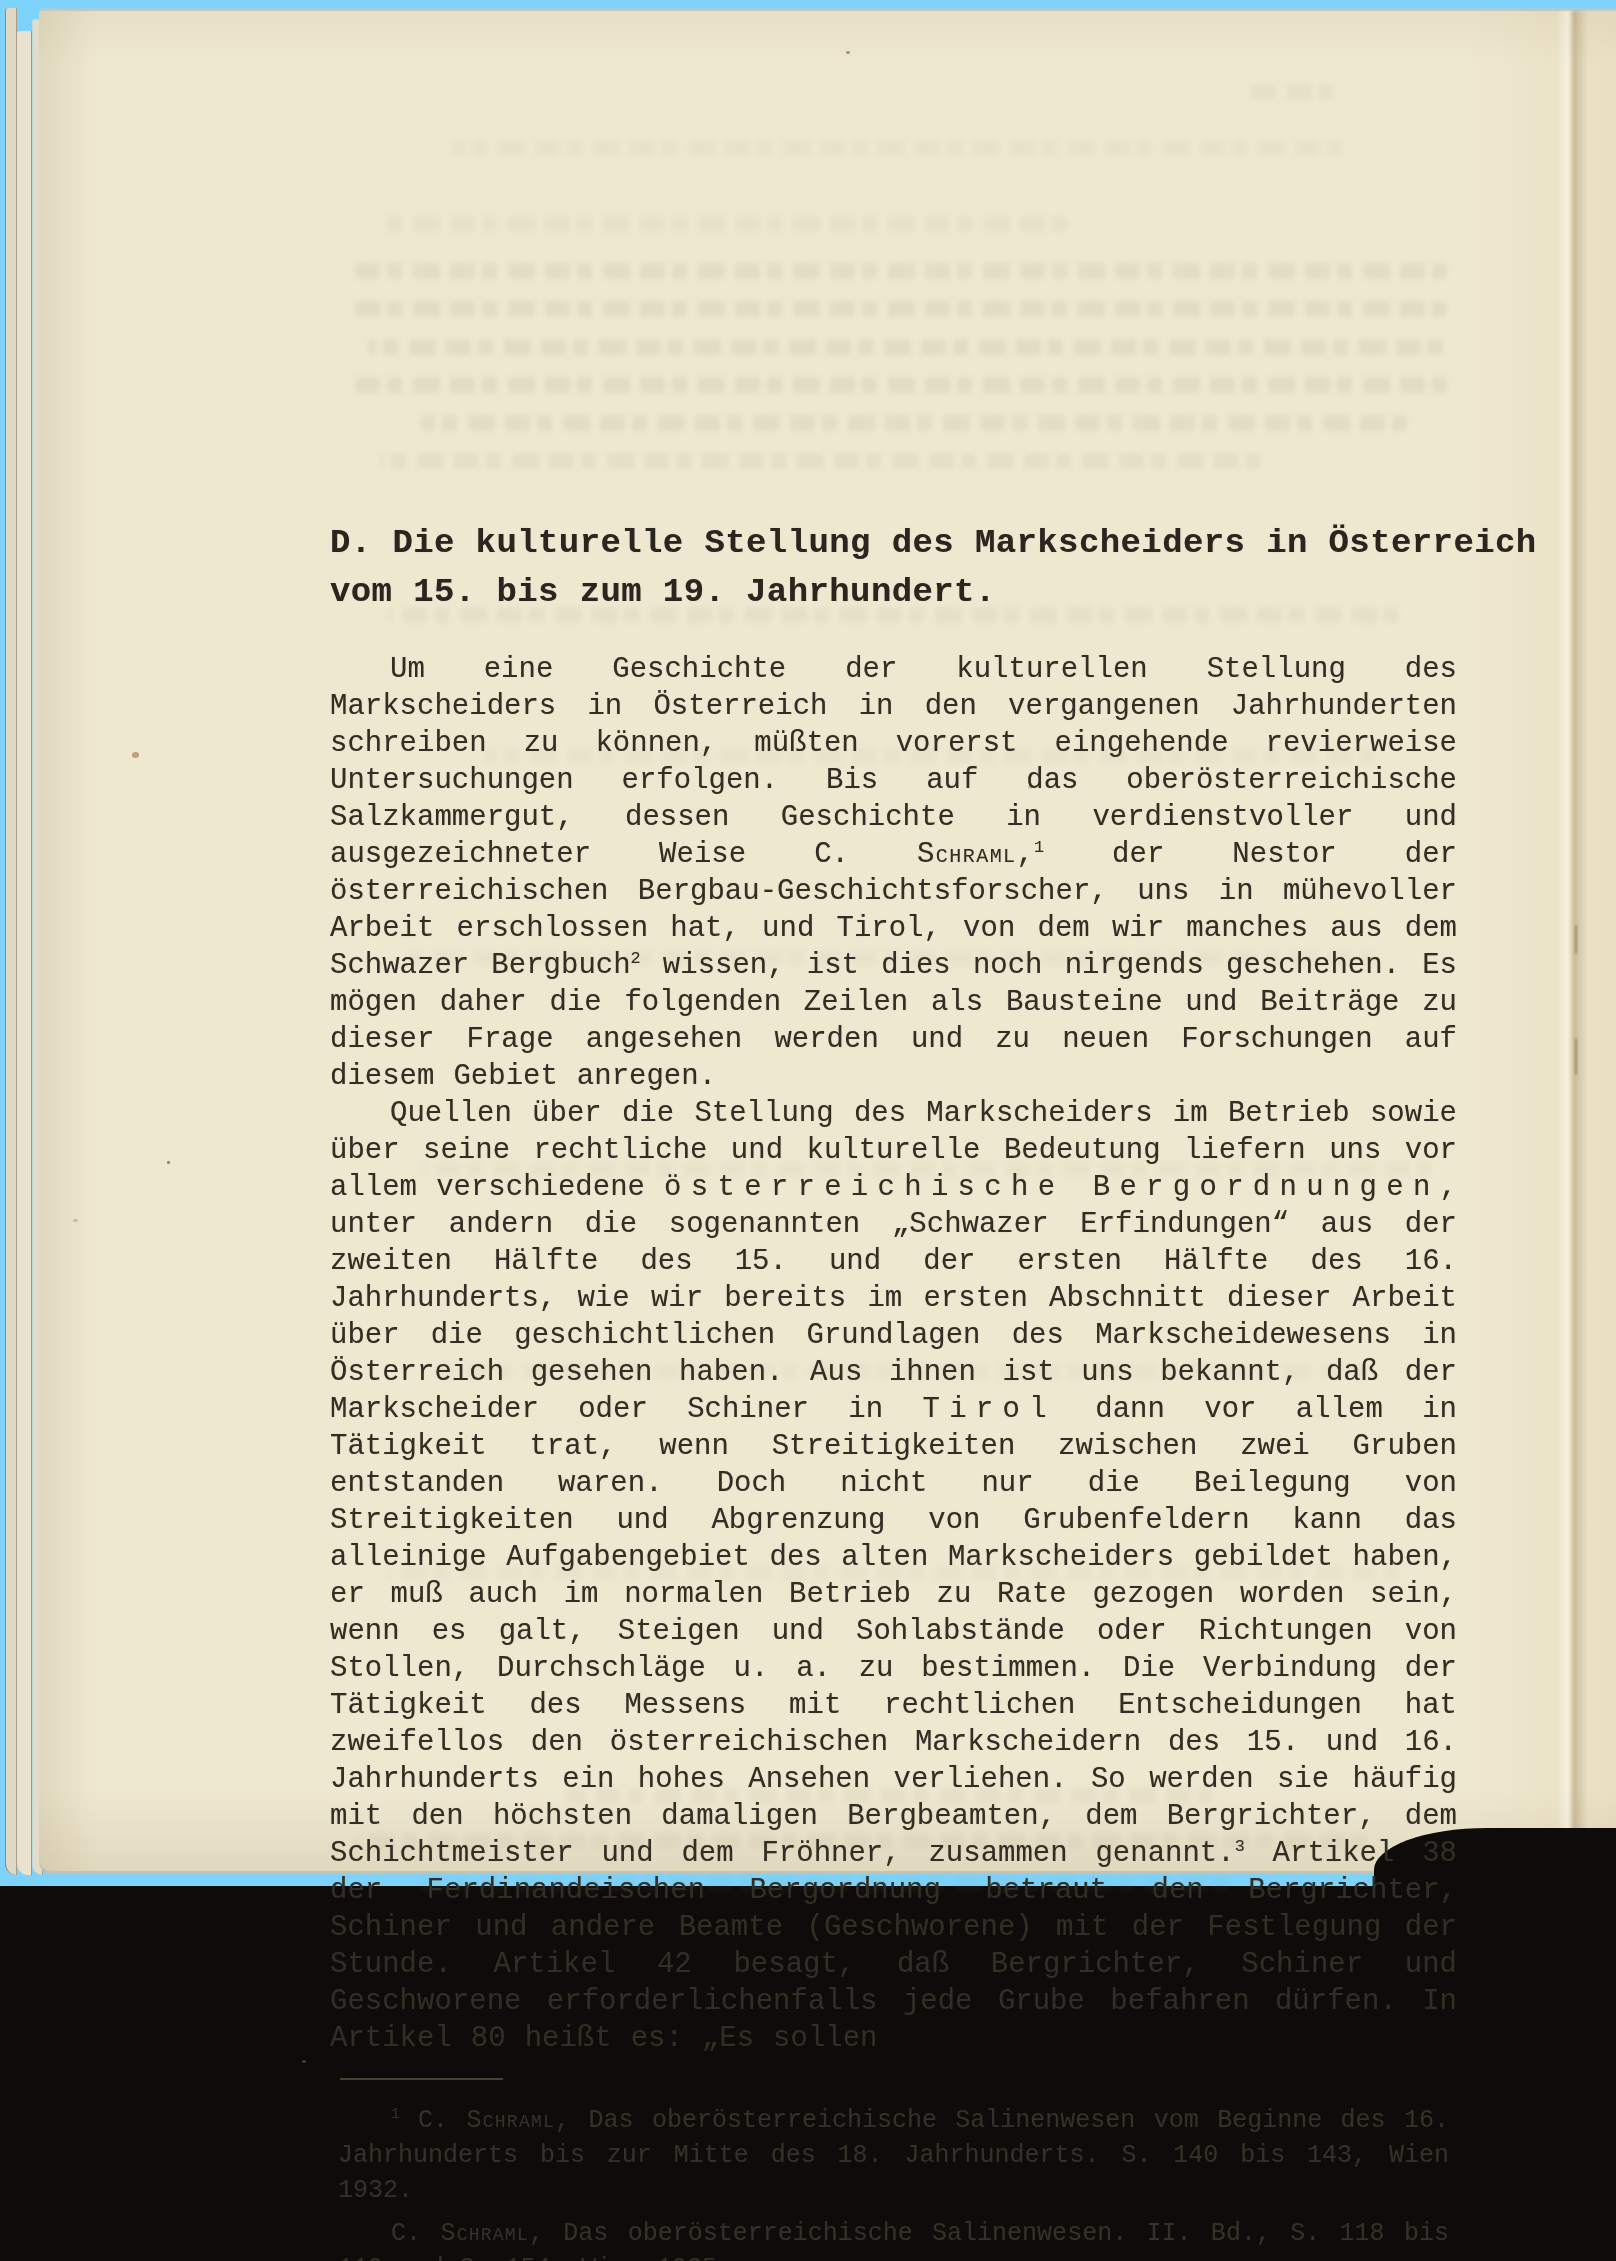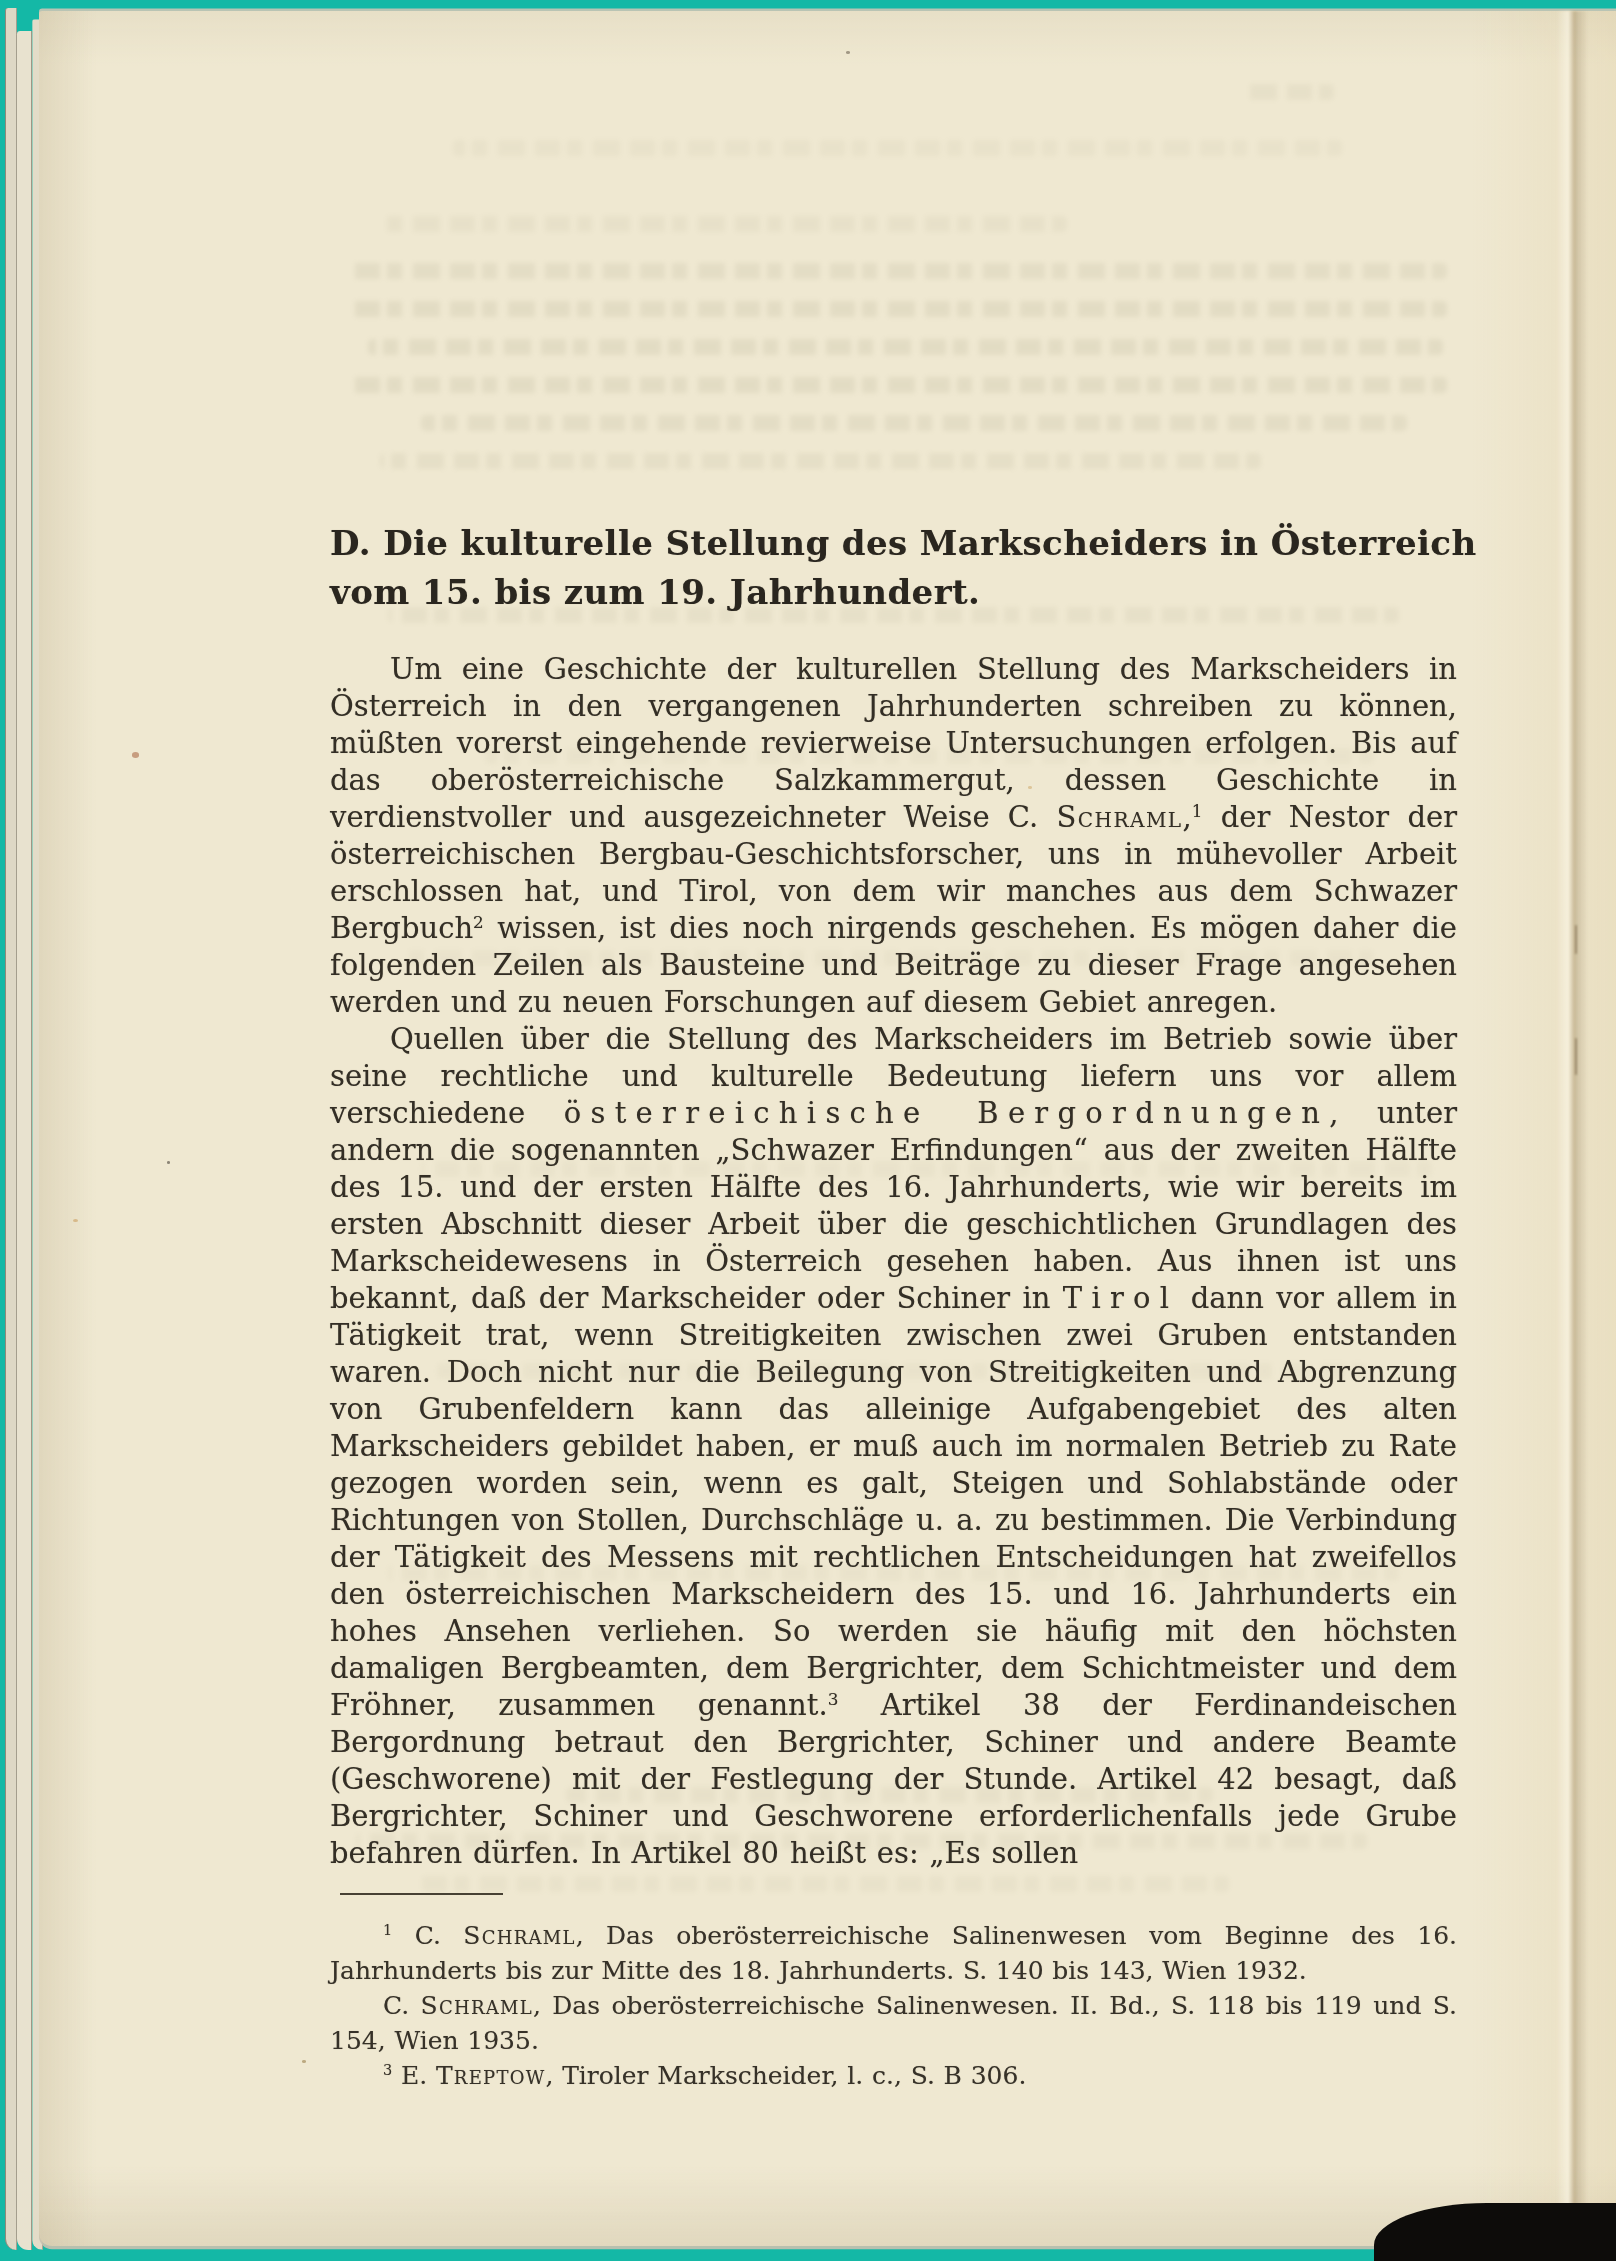--- a/index.html
+++ b/index.html
@@ -2,21 +2,21 @@
 <html lang="de" style="font-size:13px"><head>
 <meta charset="utf-8">
 <style>
   html,body{margin:0;padding:0;}
   body{
     width:1617px;height:2261px;
     background:#0d0c0a;
     overflow:hidden;
     font-family:"DejaVu Serif","Liberation Serif",serif;
   }
-  .scan{position:relative;width:1617px;height:2261px;background:#14b8a6;}
+  .scan{position:relative;width:1617px;height:1886px;background:#7dd3fc;font-family:Liberation Mono, monospace;}
 
   
   .edges{position:absolute;left:3.2px;top:8px;bottom:11.3px;width:49px;}
   .edge{position:absolute;top:0;bottom:0;border-radius:3.2px 0 0 11.3px;}
   .edge.e1{left:1.6px;width:10.5px;background:#ded8c5;border-left:1.6px solid #8f8a7a;border-right:1.6px solid #a49e8d;}
   .edge.e2{left:13.7px;width:13.7px;background:#e8e2cf;border-right:1.6px solid #9d9786;top:22.6px;}
   .edge.e3{left:29px;width:9.7px;background:#e3dcc8;border-right:1.6px solid #aaa493;top:11.3px;}
 
   
   .page{
@@ -79,21 +79,21 @@
   }
   .body-par.first{margin-top:37px;}
   .sc{font-variant:small-caps;letter-spacing:.05em;}
   .sup{font-size:.58em;vertical-align:.62em;line-height:0;}
   .sp{letter-spacing:.32em;}
   .fn-rule{
     width:163px;height:2.4px;background:#474134;border:none;
     margin:21px 0 0 9.7px;
   }
   .footnotes{margin-top:22.6px;font-size:25px;line-height:35px;color:#363128;}
-  .footnotes p{margin:0;text-align:justify;text-indent:53px;word-spacing:0.8px;}
+  .footnotes p{margin:8px;text-align:justify;text-indent:53px;word-spacing:0.8px;}
 </style>
 </head>
 <body>
 
 <div class="scan">
 
   <div class="edges">
     <div class="edge e1"></div>
     <div class="edge e2"></div>
     <div class="edge e3"></div>

